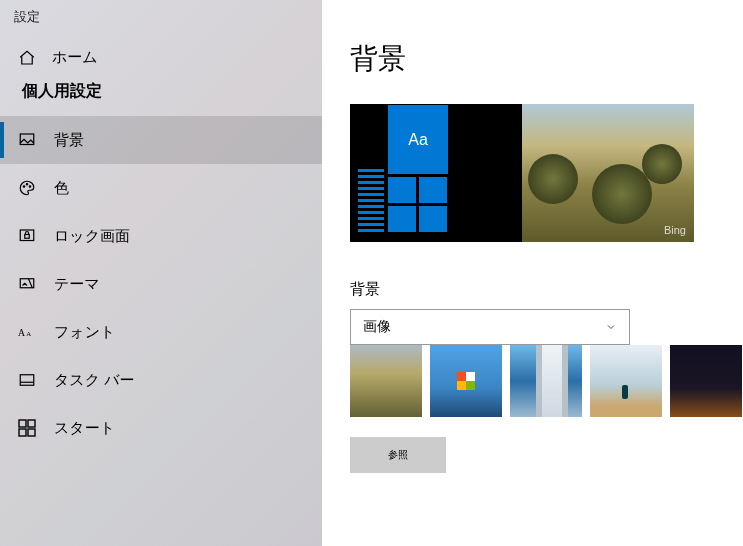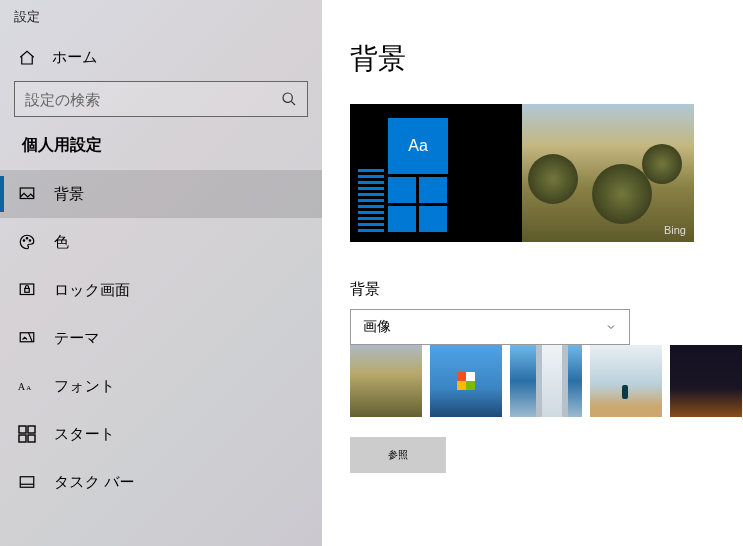--- a/index.html
+++ b/index.html
@@ -90,21 +90,21 @@
   background:#000;
   display:flex;
   position:relative;
   overflow:hidden;
 }
 .preview-left { width: 50%; height:100%; background:#000; position:relative; }
 .preview-right { width:50%; height:100%; background: linear-gradient(180deg,#b0c8d6 0%, #c4b780 30%, #8a8146 60%, #5e5a2a 100%); position:relative; }
 .start-tiles { position:absolute; bottom:10px; left:8px; display:flex; gap:4px; align-items:flex-end;}
 .tile-col { display:flex; flex-direction:column; gap:3px; }
 .tile-col .bar { width:26px; height:3px; background:#0078D4; }
-.tile-big { width:60px; height:56px; background:#0078D4; display:flex; align-items:center; justify-content:center; color:#fff; font-size:16px; }
+.tile-big { width:60px; height:69px; background:#0078D4; display:flex; align-items:center; justify-content:center; color:#fff; font-size:16px; }
 .tile-stack2 { display:grid; grid-template-columns: repeat(2,28px); grid-template-rows: repeat(2,26px); gap:3px;}
 .tile-stack2 div { background:#0078D4; }
 .plant { position:absolute; border-radius:50%; background: radial-gradient(circle,#73773c 0%, #3f4420 70%); }
 .bing-logo { position:absolute; right:8px; bottom:6px; color:#eee; font-size:11px; opacity:0.85; }
 .section-label { font-size: 15px; margin-top: 38px; margin-bottom: 10px; }
 .dropdown {
   width: 280px; height: 36px;
   border: 1px solid #999;
   display:flex; align-items:center;
   padding: 0 12px;
@@ -142,29 +142,20 @@
   <div class="home-row">
     <span class="icon">
       <svg width="18" height="18" viewBox="0 0 24 24" fill="none" stroke="#000" stroke-width="1.6">
           <path d="M3 11 12 3l9 8"></path>
           <path d="M5 10v10h14V10"></path>
         </svg>
     </span>
     <span class="lbl">ホーム</span>
   </div>
 
-  <div class="search-box">
-    <input type="text" placeholder="設定の検索" style="">
-    <span class="sicon">
-      <svg width="16" height="16" viewBox="0 0 24 24" fill="none" stroke="#333" stroke-width="1.8">
-          <circle cx="10" cy="10" r="7"></circle>
-          <path d="m21 21-5.5-5.5"></path>
-        </svg>
-    </span>
-  </div>
 
   <div class="category">個人用設定</div>
 
   <div class="nav-item selected">
     <span class="icon">
       <svg width="18" height="18" viewBox="0 0 24 24" fill="none" stroke="#000" stroke-width="1.6">
           <rect x="3" y="4" width="18" height="14"></rect>
           <path d="m3 16 5-5 5 5 4-4 4 4"></path>
         </svg>
     </span>
@@ -206,42 +197,42 @@
   </div>
 
   <div class="nav-item">
     <span class="icon">
       <svg width="20" height="16" viewBox="0 0 24 16">
           <text x="0" y="13" font-size="13" font-family="serif" fill="#000">A</text>
           <text x="11" y="13" font-size="9" font-family="serif" fill="#000">A</text>
         </svg>
     </span>
     <span class="lbl">フォント</span>
+  </div>
+
+  <div class="nav-item">
+    <span class="icon">
+      <svg width="18" height="18" viewBox="0 0 24 24" fill="none" stroke="#000" stroke-width="1.6">
+          <rect x="3" y="5" width="18" height="14"></rect>
+          <path d="M3 15h18"></path>
+        </svg>
+    </span>
+    <span class="lbl">タスク バー</span>
   </div>
 
   <div class="nav-item">
     <span class="icon">
       <svg width="18" height="18" viewBox="0 0 18 18" fill="none" stroke="#000" stroke-width="1.4">
           <rect x="1" y="1" width="7" height="7"></rect>
           <rect x="10" y="1" width="7" height="7"></rect>
           <rect x="1" y="10" width="7" height="7"></rect>
           <rect x="10" y="10" width="7" height="7"></rect>
         </svg>
     </span>
     <span class="lbl">スタート</span>
-  </div>
-
-  <div class="nav-item">
-    <span class="icon">
-      <svg width="18" height="18" viewBox="0 0 24 24" fill="none" stroke="#000" stroke-width="1.6">
-          <rect x="3" y="5" width="18" height="14"></rect>
-          <path d="M3 15h18"></path>
-        </svg>
-    </span>
-    <span class="lbl">タスク バー</span>
   </div>
 </div>
 
 <div class="main">
   <div class="page-title">背景</div>
 
   <div class="preview">
     <div class="preview-left">
       <div class="start-tiles">
         <div class="tile-col">

